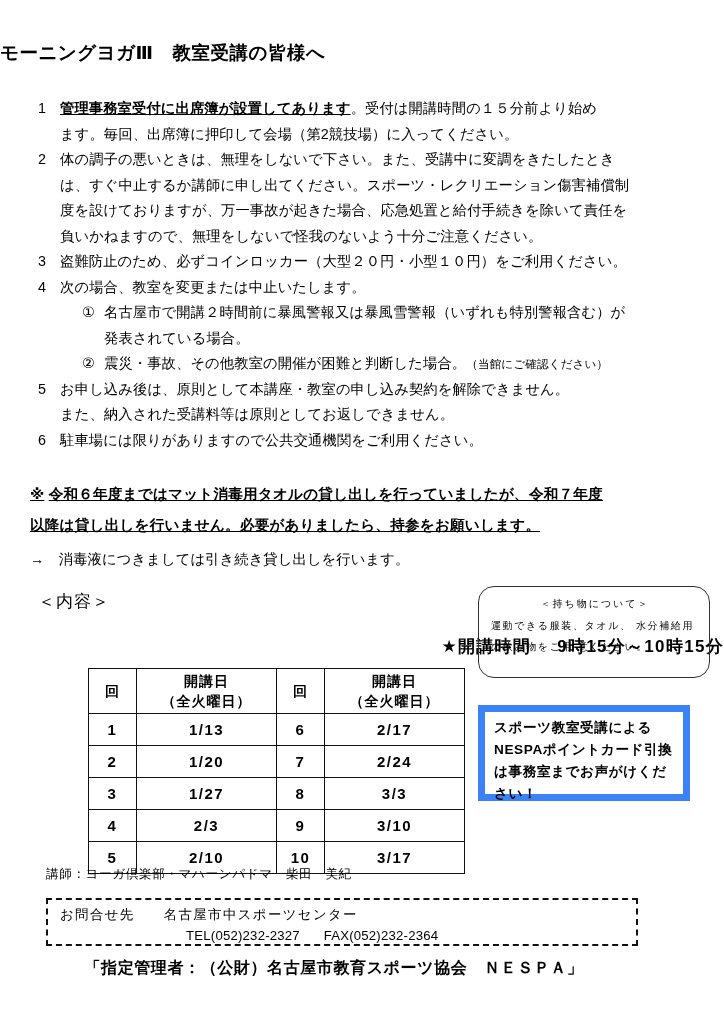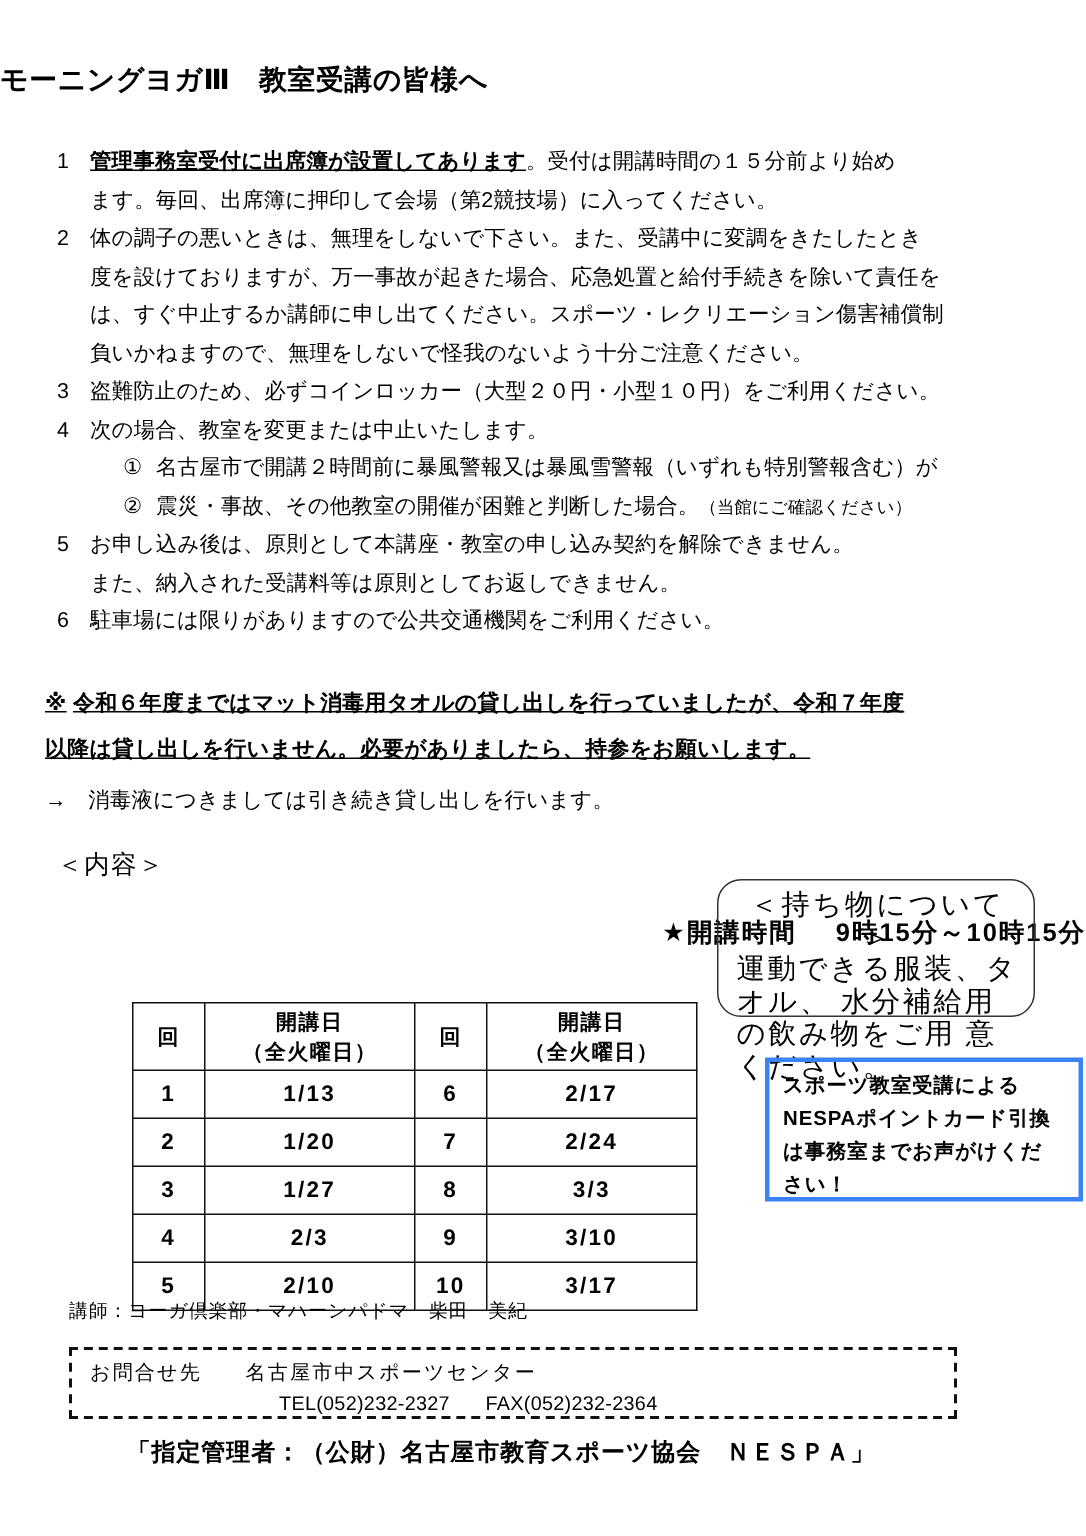--- a/index.html
+++ b/index.html
@@ -165,51 +165,50 @@
     font-size: 12.6px;
     letter-spacing: 0.6px;
     white-space: nowrap;
   }
 
   
   .round-box {
     position: absolute;
     left: 478px;
     top: 586px;
-    width: 212px;
+    width: 232px;
     height: 92px;
     border: 1.6px solid #333333;
     border-radius: 16px;
     box-sizing: border-box;
     padding: 6px 10px 12px 12px;
-    font-size: 19px;
+    font-size: 10px;
     line-height: 21.5px;
     letter-spacing: 1.6px;
   }
   .round-box .rb-title {
     text-align: center;
     letter-spacing: 2px;
     display: block;
   }
 
   
   .nespa-box {
     position: absolute;
     left: 478px;
     top: 705px;
     width: 212px;
     height: 96px;
-    border: 3px solid #3b82f6;
+    border: 7px solid #3b82f6;
     box-sizing: border-box;
     padding: 5px 6px 0 9px;
     font-size: 13.6px;
     font-weight: bold;
     line-height: 22px;
     letter-spacing: 0.6px;
-    margin-left: 32px;
   }
 
   
   .contact-box {
     position: absolute;
     left: 46px;
     top: 898px;
     width: 592px;
     height: 48px;
     border: 2px dashed #111111;
@@ -255,38 +254,39 @@
     <div class="li-row">
       <span class="li-num">1</span>
       <span class="li-body"><span class="u">管理事務室受付に出席簿が設置してあります</span><span>。受付は開講時間の１５分前より始め</span></span>
     </div>
     <div class="li-cont">ます。毎回、出席簿に押印して会場（第2競技場）に入ってください。</div>
 
     <div class="li-row">
       <span class="li-num">2</span>
       <span class="li-body">体の調子の悪いときは、無理をしないで下さい。また、受講中に変調をきたしたとき</span>
     </div>
+    <div class="li-cont">は、すぐ中止するか講師に申し出てください。スポーツ・レクリエーション傷害補償制</div>
     <div class="li-cont">度を設けておりますが、万一事故が起きた場合、応急処置と給付手続きを除いて責任を</div>
-    <div class="li-cont">は、すぐ中止するか講師に申し出てください。スポーツ・レクリエーション傷害補償制</div>
     <div class="li-cont">負いかねますので、無理をしないで怪我のないよう十分ご注意ください。</div>
 
     <div class="li-row">
       <span class="li-num">3</span>
       <span class="li-body">盗難防止のため、必ずコインロッカー（大型２０円・小型１０円）をご利用ください。</span>
     </div>
 
     <div class="li-row">
       <span class="li-num">4</span>
       <span class="li-body">次の場合、教室を変更または中止いたします。</span>
     </div>
 
     <div class="sub-item">
       <span class="sub-mark">①</span>
       <span class="sub-text">名古屋市で開講２時間前に暴風警報又は暴風雪警報（いずれも特別警報含む）が</span>
     </div>
+    <div class="sub-cont">発表されている場合。</div>
 
     <div class="sub-item">
       <span class="sub-mark">②</span>
       <span class="sub-text"><span>震災・事故、その他教室の開催が困難と判断した場合。</span><span class="tiny-note">（当館にご確認ください）</span></span>
     </div>
 
     <div class="li-row">
       <span class="li-num">5</span>
       <span class="li-body">お申し込み後は、原則として本講座・教室の申し込み契約を解除できません。</span>
     </div>

